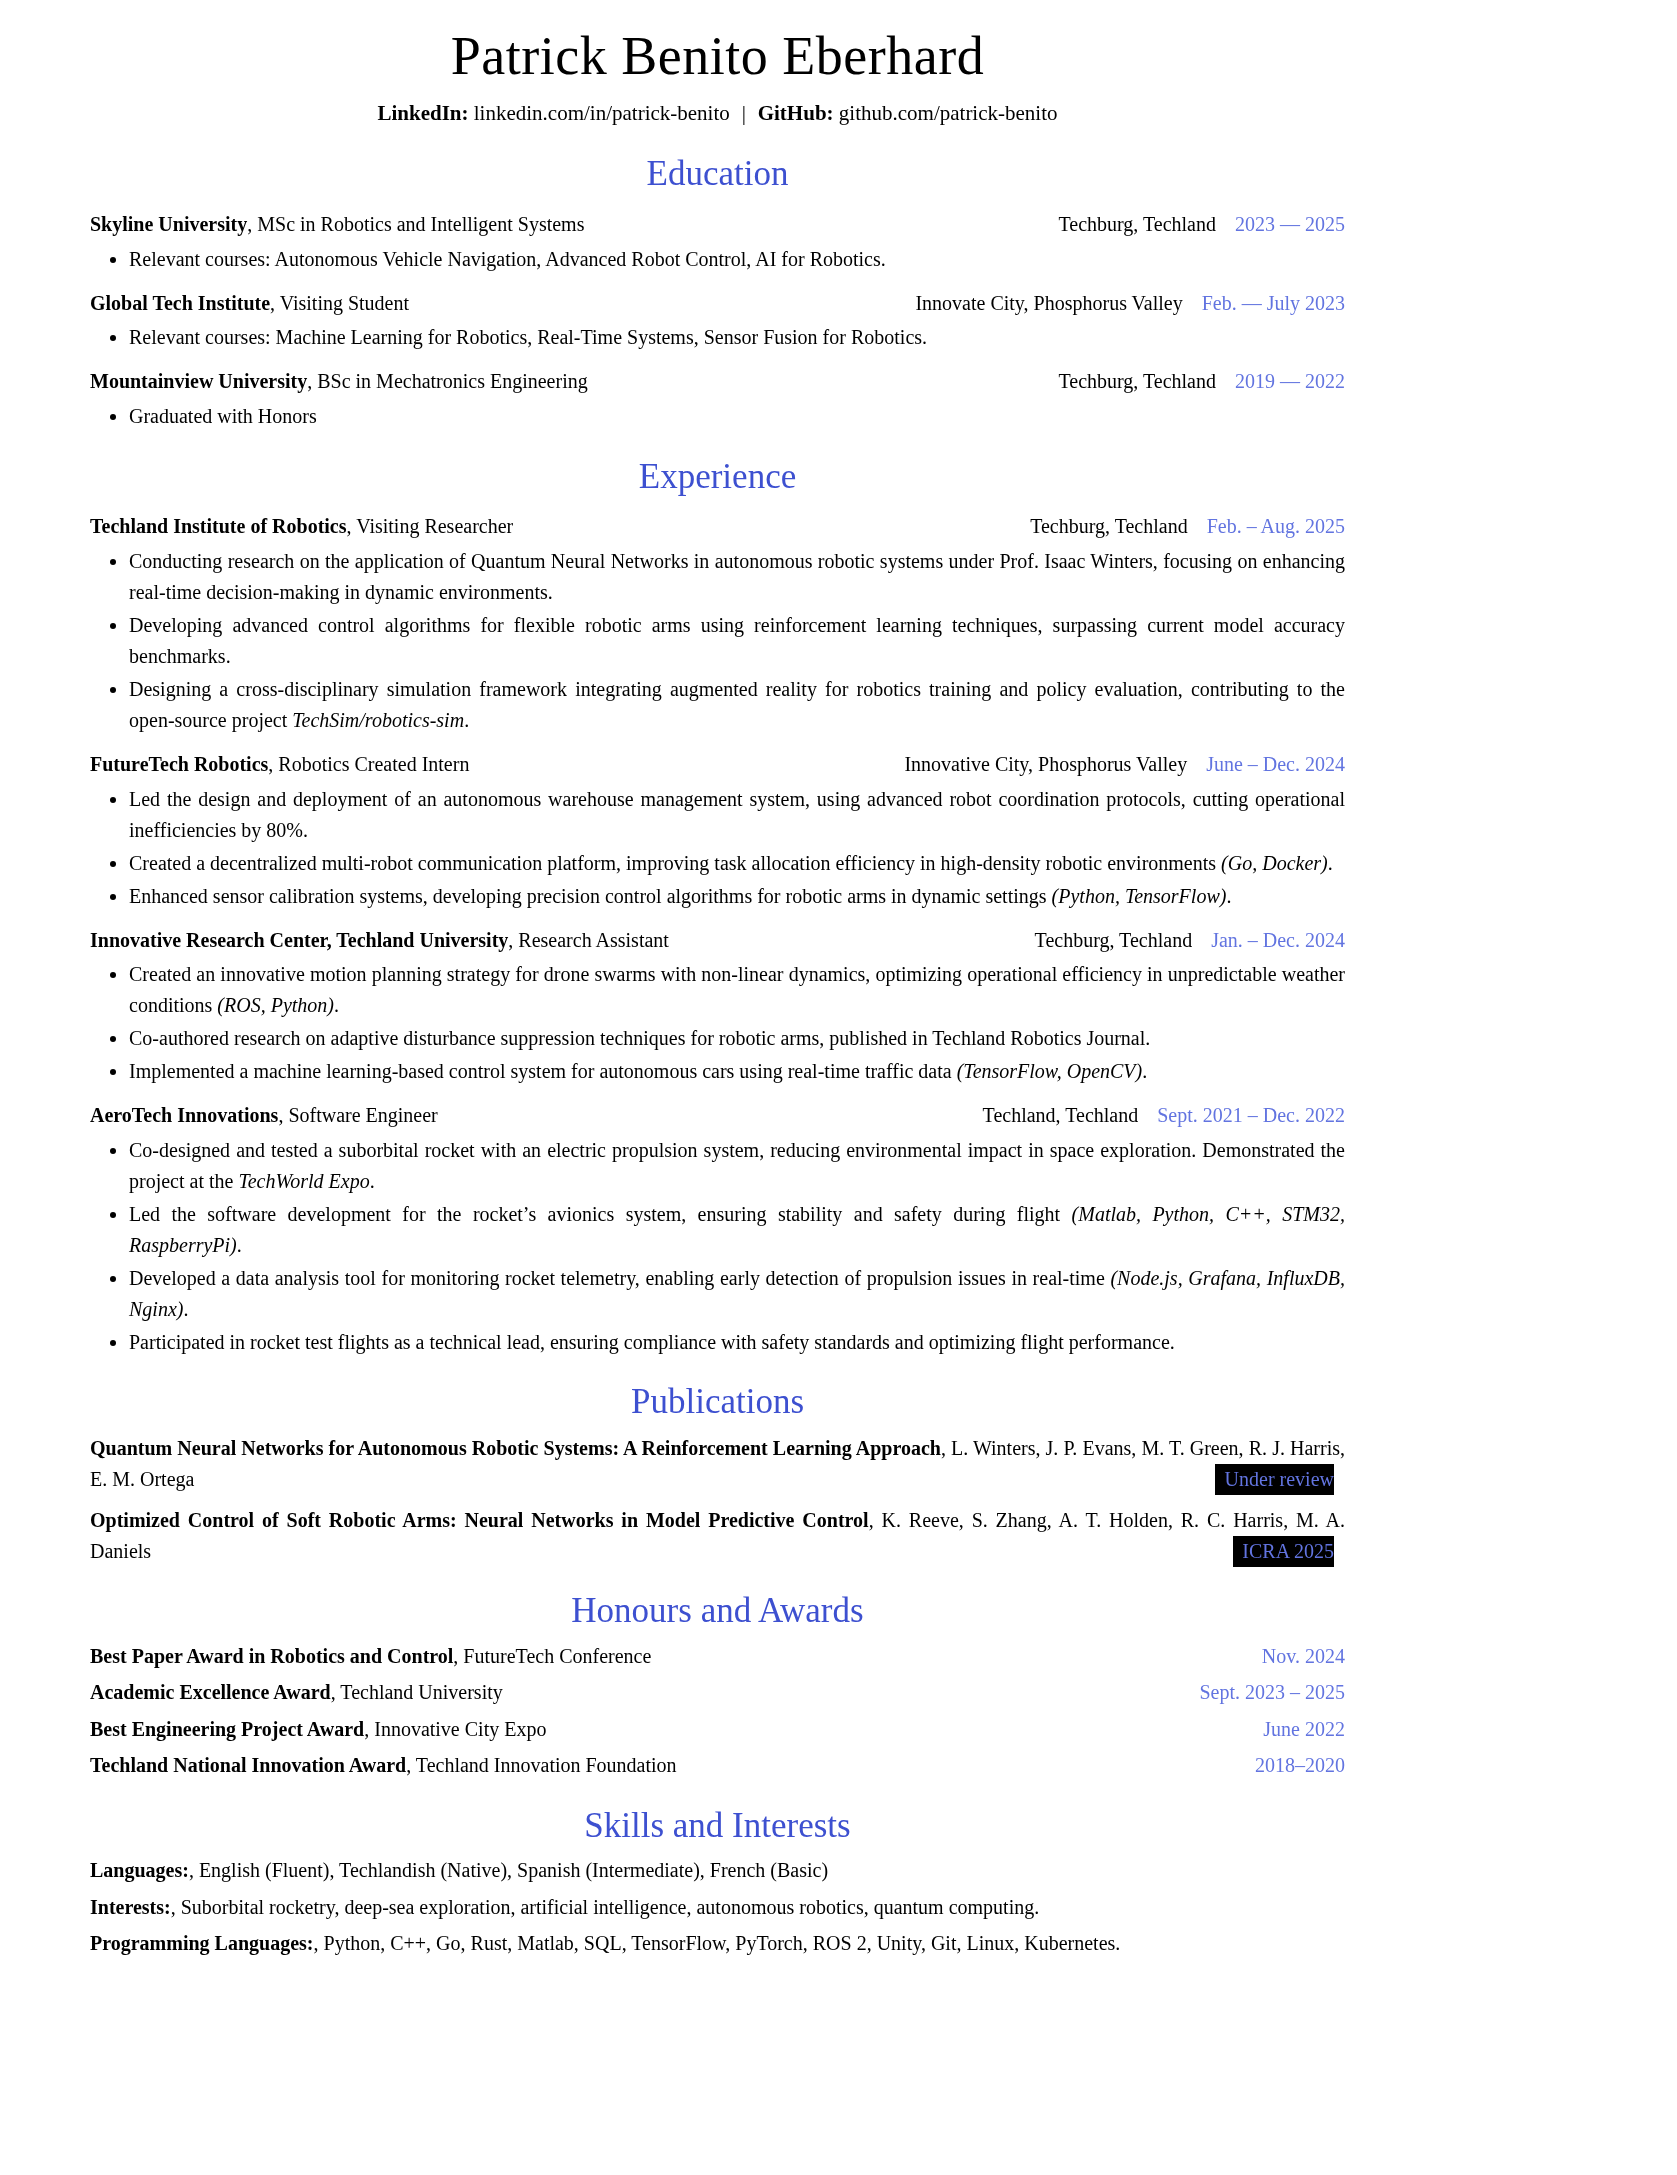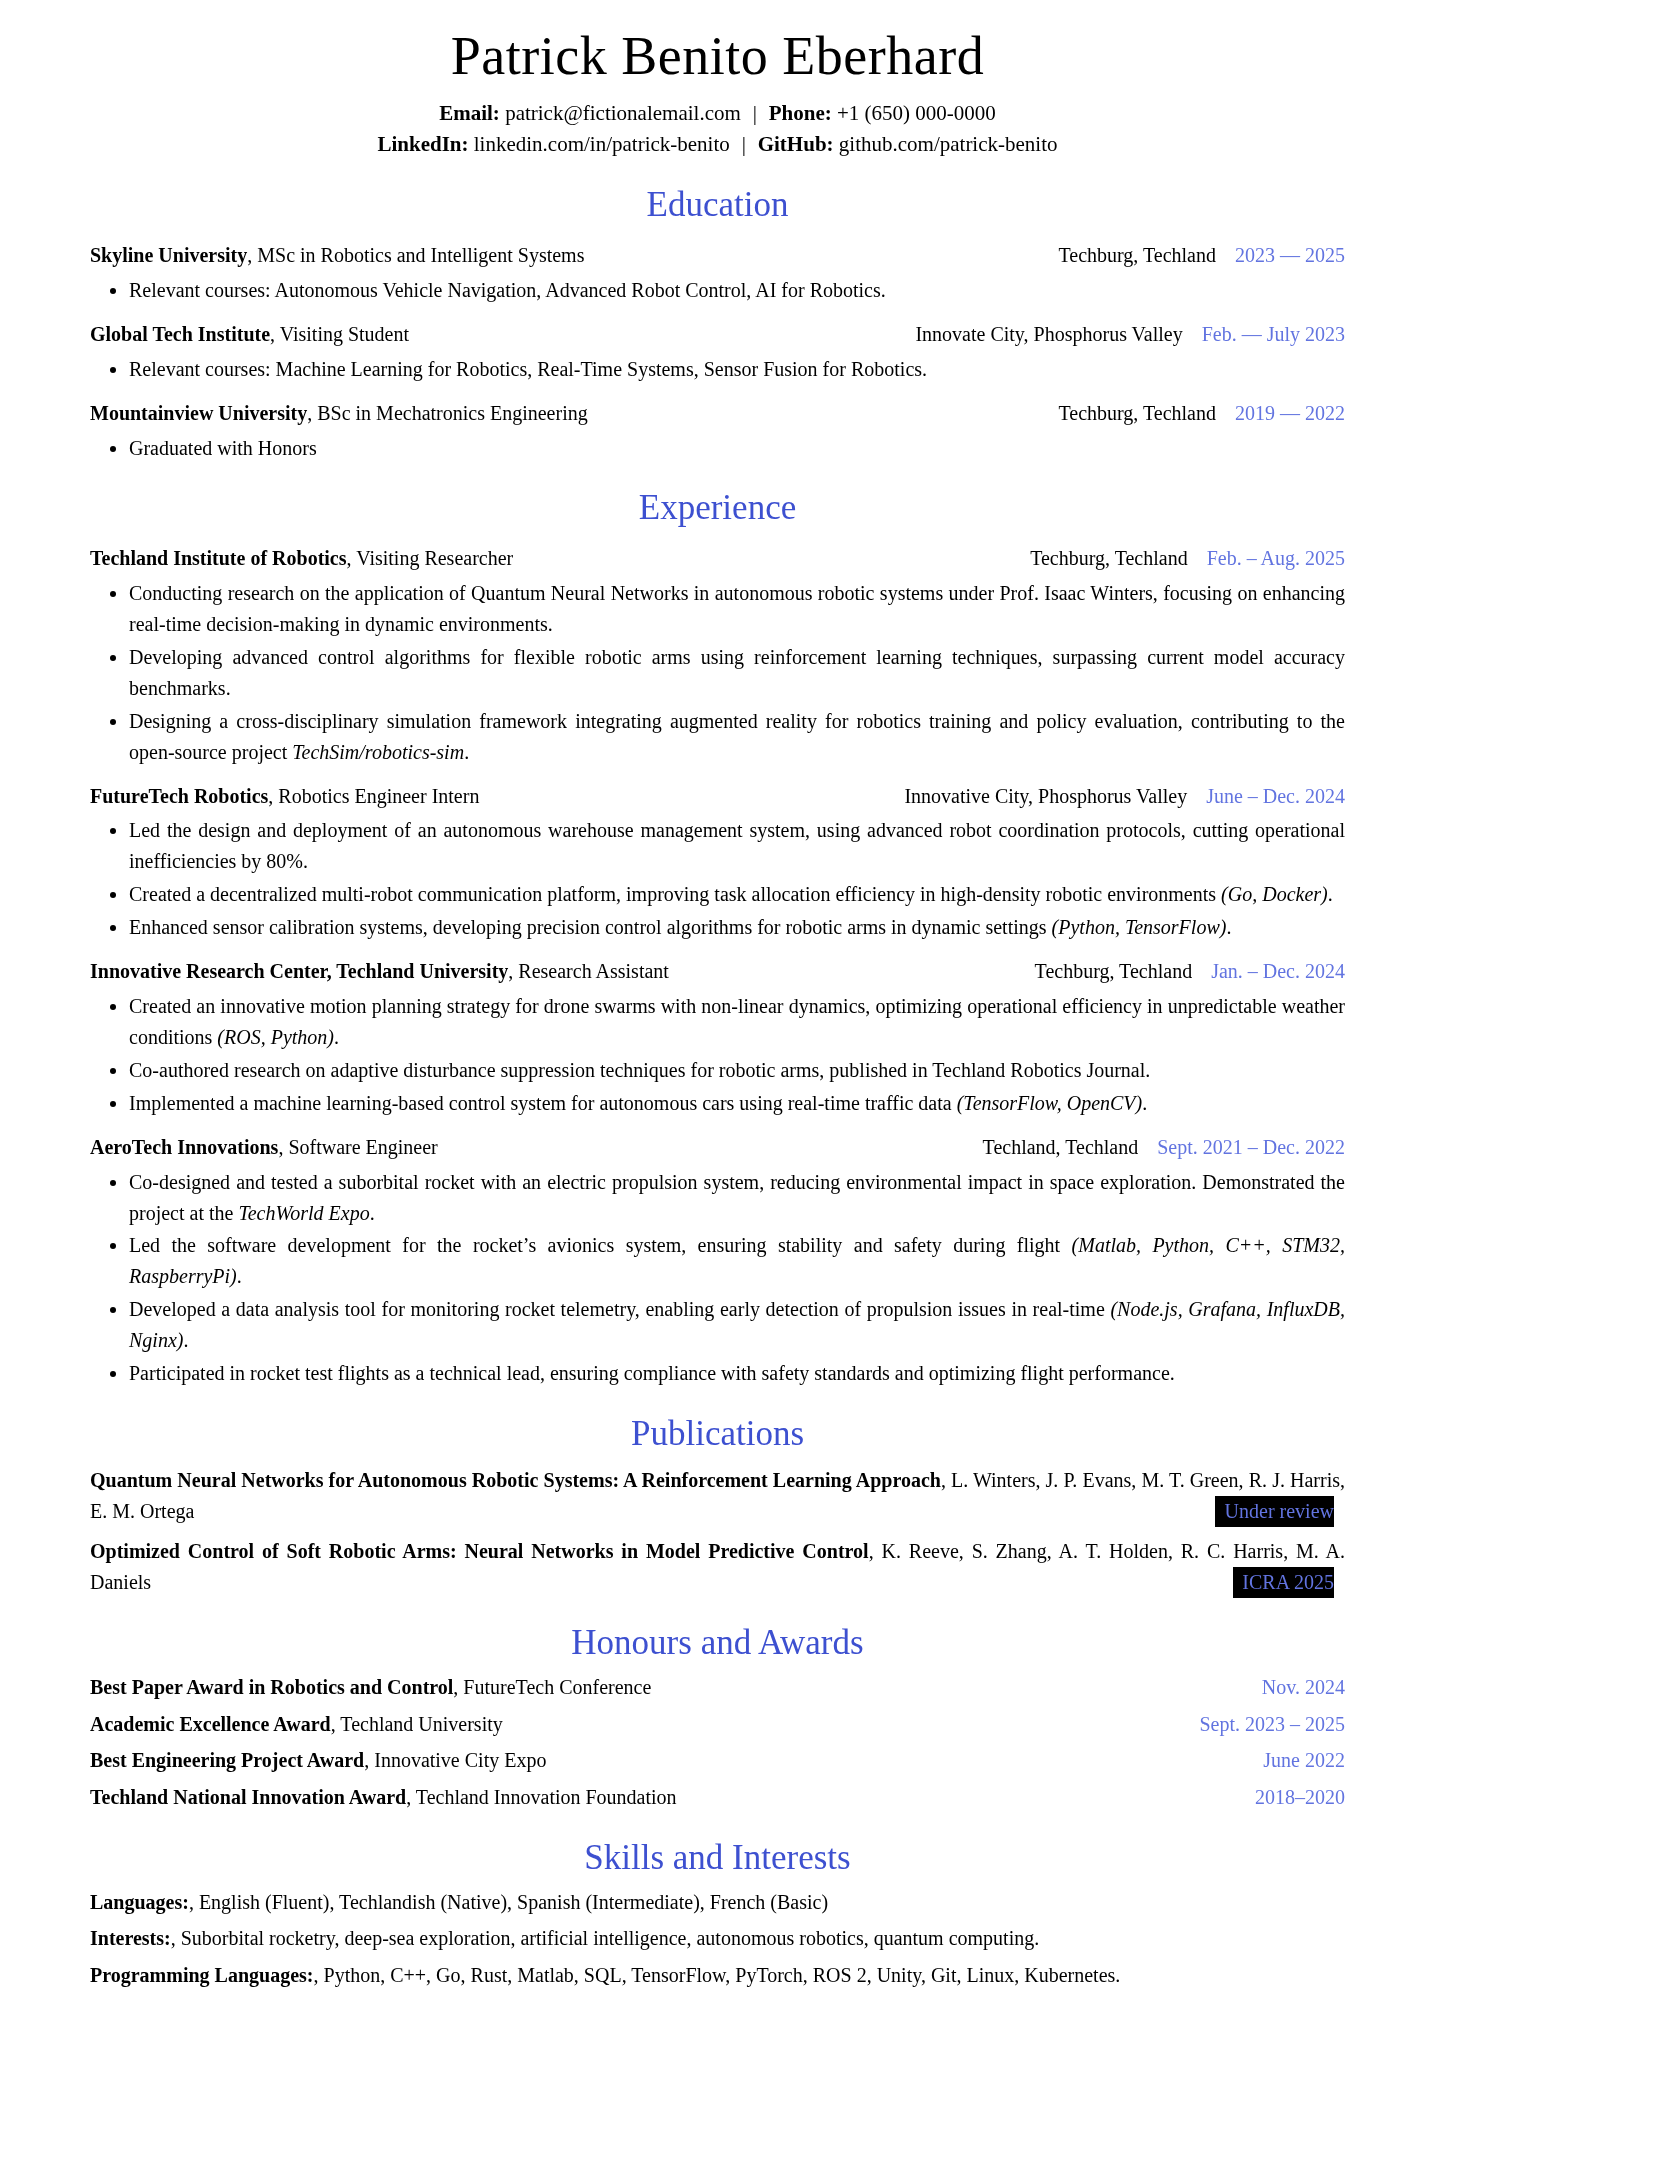--- a/index.html
+++ b/index.html
@@ -62,27 +62,20 @@
   .skill-row b{ font-weight:700; }
 </style>
 </head>
 <body>
 
 <div class="page">
 
   <header>
     <h1 class="name">Patrick Benito Eberhard</h1>
     <div class="contact">
-      <b>Email:</b>
-      <span>patrick@fictionalemail.com</span>
-      <span class="sep">|</span>
-      <b>Phone:</b>
-      <span>+1 (650) 000-0000</span>
-    </div>
-    <div class="contact">
       <b>LinkedIn:</b>
       <span>linkedin.com/in/patrick-benito</span>
       <span class="sep">|</span>
       <b>GitHub:</b>
       <span>github.com/patrick-benito</span>
     </div>
   </header>
 
   <section>
     <h2 class="sec-title">Education</h2>
@@ -128,21 +121,21 @@
       </div>
       <ul class="bullets">
         <li><span>Conducting research on the application of Quantum Neural Networks in autonomous robotic systems under Prof. Isaac Winters, focusing on enhancing real-time decision-making in dynamic environments.</span></li>
         <li><span>Developing advanced control algorithms for flexible robotic arms using reinforcement learning techniques, surpassing current model accuracy benchmarks.</span></li>
         <li><span>Designing a cross-disciplinary simulation framework integrating augmented reality for robotics training and policy evaluation, contributing to the open-source project </span><i>TechSim/robotics-sim</i><span>.</span></li>
       </ul>
     </div>
 
     <div class="entry">
       <div class="entry-head">
-        <div class="eh-left"><b>FutureTech Robotics</b><span>, Robotics Engineer Intern</span></div>
+        <div class="eh-left"><b>FutureTech Robotics</b><span>, Robotics Created Intern</span></div>
         <div class="eh-right"><span class="loc">Innovative City, Phosphorus Valley</span><span class="date">June – Dec. 2024</span></div>
       </div>
       <ul class="bullets">
         <li><span>Led the design and deployment of an autonomous warehouse management system, using advanced robot coordination protocols, cutting operational inefficiencies by 80%.</span></li>
         <li><span>Created a decentralized multi-robot communication platform, improving task allocation efficiency in high-density robotic environments </span><i>(Go, Docker)</i><span>.</span></li>
         <li><span>Enhanced sensor calibration systems, developing precision control algorithms for robotic arms in dynamic settings </span><i>(Python, TensorFlow)</i><span>.</span></li>
       </ul>
     </div>
 
     <div class="entry">

